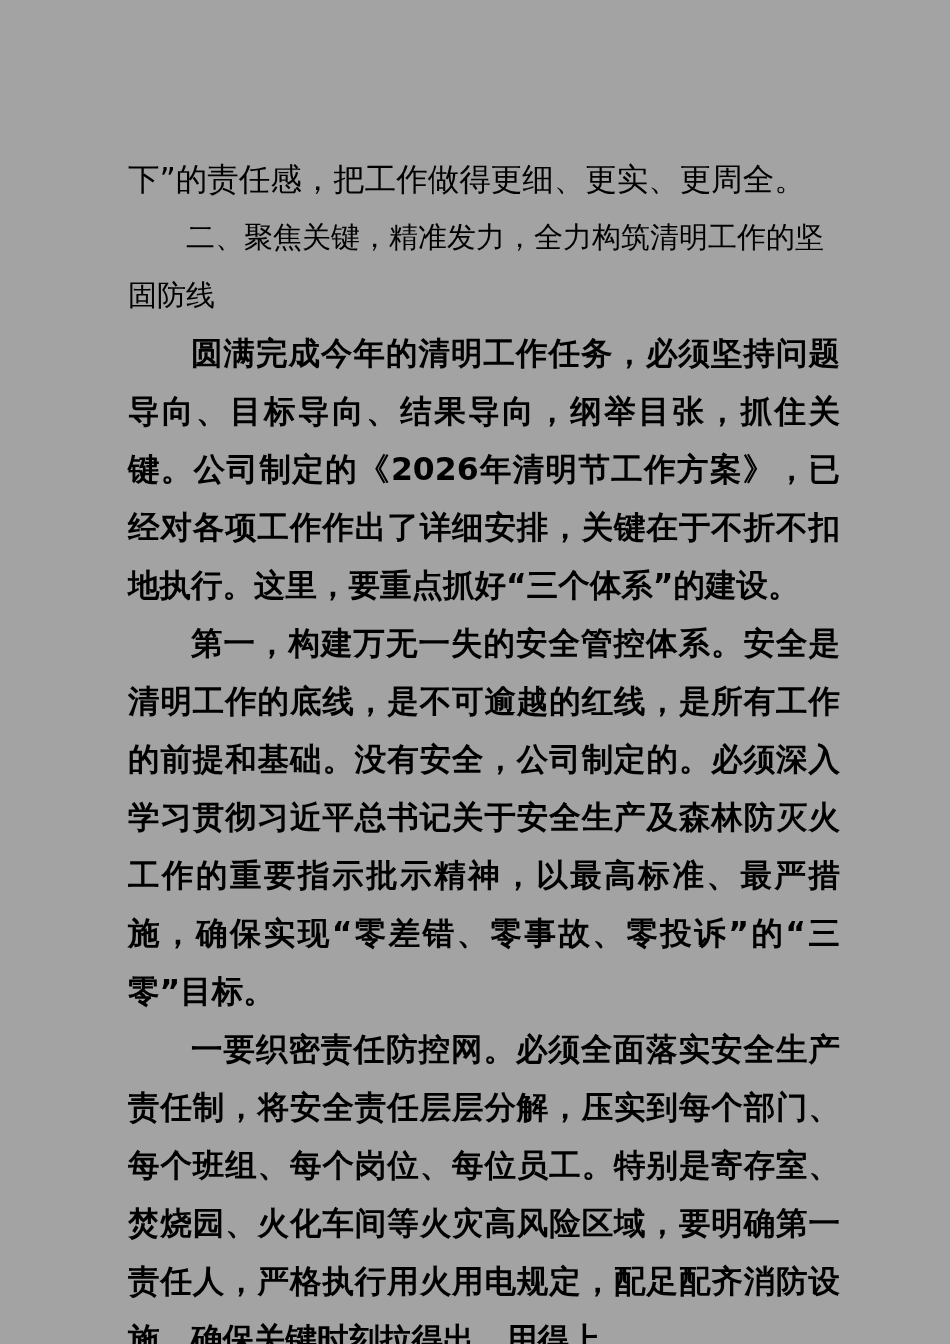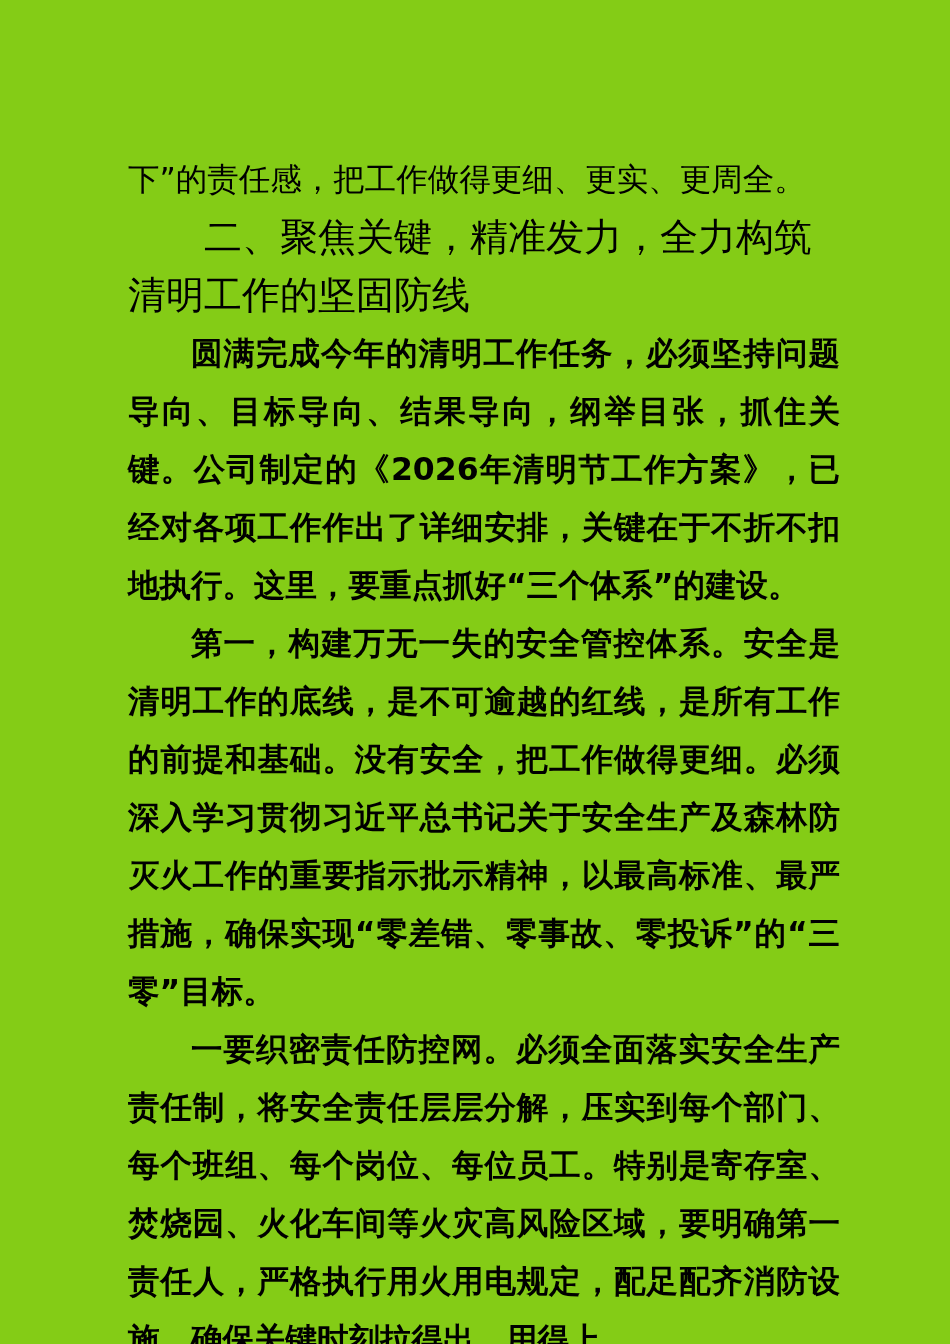--- a/index.html
+++ b/index.html
@@ -8,21 +8,21 @@
     padding: 0;
     background: #ffffff;
   }
   body {
     font-family: "DejaVu Sans", "Liberation Sans", sans-serif;
   }
   .page {
     position: relative;
     width: 950px;
     height: 1344px;
-    background: #84cc16;
+    background: #a3a3a3;
     overflow: hidden;
     box-sizing: border-box;
   }
   .text-block {
     position: absolute;
     left: 128px;
     top: 150px;
     width: 712px;
   }
   .para {
@@ -41,39 +41,39 @@
     text-indent: 2em;
     font-weight: bold;
   }
   .para.cont {
     text-indent: 0;
   }
   .heading-para {
     margin: 0;
     padding: 0;
     color: #000000;
-    font-size: 38px;
+    font-size: 29px;
     line-height: 58px;
     text-indent: 2em;
     font-weight: 400;
     text-align: left;
     word-break: break-all;
   }
   
 </style>
 </head>
 <body>
 
 <div class="page">
   <div class="text-block">
 
     <p class="para cont">下”的责任感，把工作做得更细、更实、更周全。</p>
 
     <p class="heading-para">二、聚焦关键，精准发力，全力构筑清明工作的坚固防线</p>
 
     <p class="para indent">圆满完成今年的清明工作任务，必须坚持问题导向、目标导向、结果导向，纲举目张，抓住关键。公司制定的《2026年清明节工作方案》，已经对各项工作作出了详细安排，关键在于不折不扣地执行。这里，要重点抓好“三个体系”的建设。</p>
 
-    <p class="para indent">第一，构建万无一失的安全管控体系。安全是清明工作的底线，是不可逾越的红线，是所有工作的前提和基础。没有安全，把工作做得更细。必须深入学习贯彻习近平总书记关于安全生产及森林防灭火工作的重要指示批示精神，以最高标准、最严措施，确保实现“零差错、零事故、零投诉”的“三零”目标。</p>
+    <p class="para indent">第一，构建万无一失的安全管控体系。安全是清明工作的底线，是不可逾越的红线，是所有工作的前提和基础。没有安全，公司制定的。必须深入学习贯彻习近平总书记关于安全生产及森林防灭火工作的重要指示批示精神，以最高标准、最严措施，确保实现“零差错、零事故、零投诉”的“三零”目标。</p>
 
     <p class="para indent">一要织密责任防控网。必须全面落实安全生产责任制，将安全责任层层分解，压实到每个部门、每个班组、每个岗位、每位员工。特别是寄存室、焚烧园、火化车间等火灾高风险区域，要明确第一责任人，严格执行用火用电规定，配足配齐消防设施，确保关键时刻拉得出、用得上。</p>
 
   </div>
 </div>
 
 </body></html>

